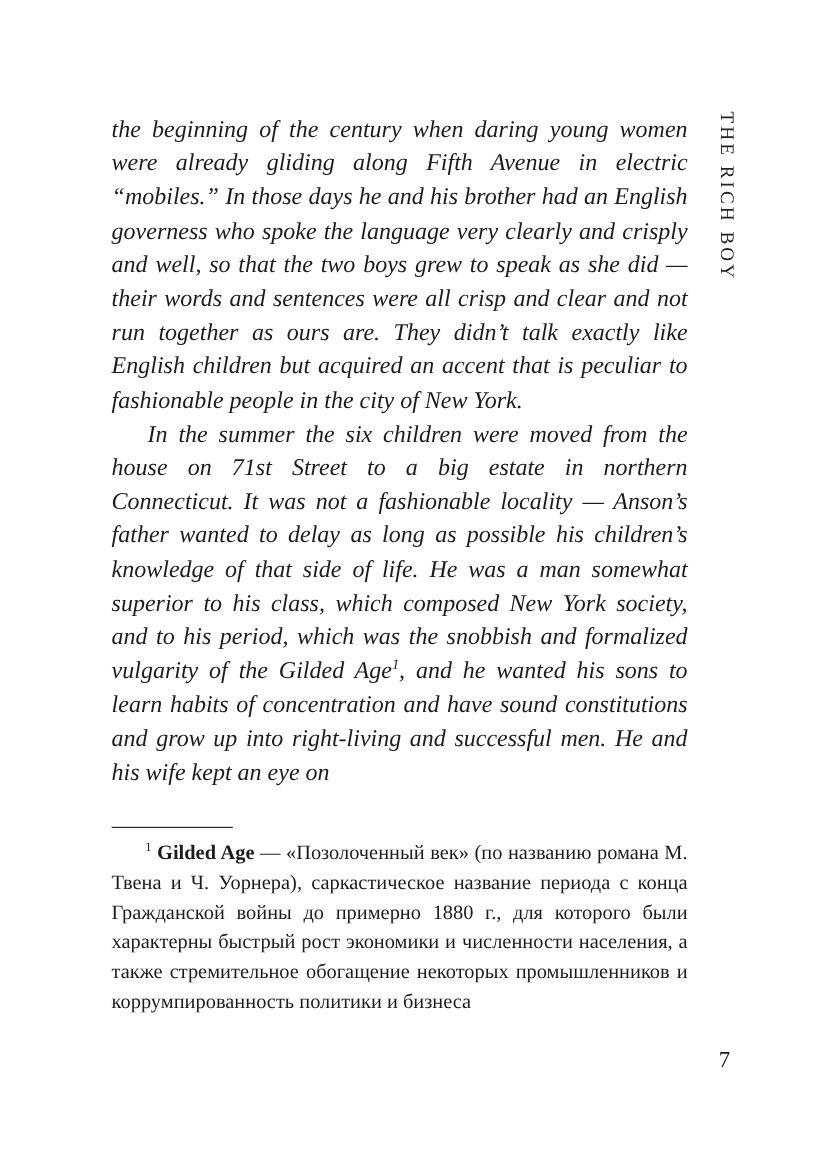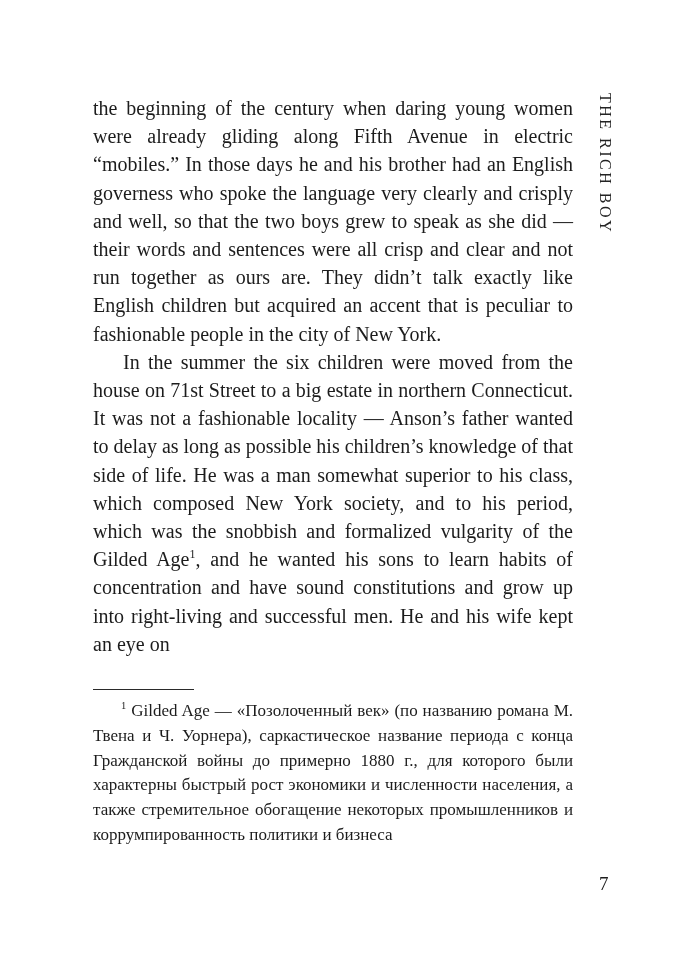--- a/index.html
+++ b/index.html
@@ -16,20 +16,21 @@
   }
 
   .text-block {
     position: absolute;
     left: 93px;
     top: 94px;
     width: 480px;
     font-size: 20px;
     line-height: 28.2px;
     text-align: justify;
+    font-style: italic;
   }
 
   .para { text-align: justify; }
   .para.indent { text-indent: 30px; }
 
   sup.fn-ref {
     font-size: 12px;
     line-height: 0;
     vertical-align: super;
   }
@@ -52,21 +53,21 @@
   }
 
   .footnote-para { text-indent: 28px; }
 
   sup.fn-marker {
     font-size: 10.5px;
     line-height: 0;
     vertical-align: super;
   }
 
-  .footnote-term { font-weight: normal; }
+  .footnote-term { font-weight: bold; }
 
   .running-head {
     position: absolute;
     left: 596px;
     top: 93px;
     height: 320px;
     writing-mode: vertical-rl;
     font-size: 16px;
     letter-spacing: 2.5px;
     color: #232323;

